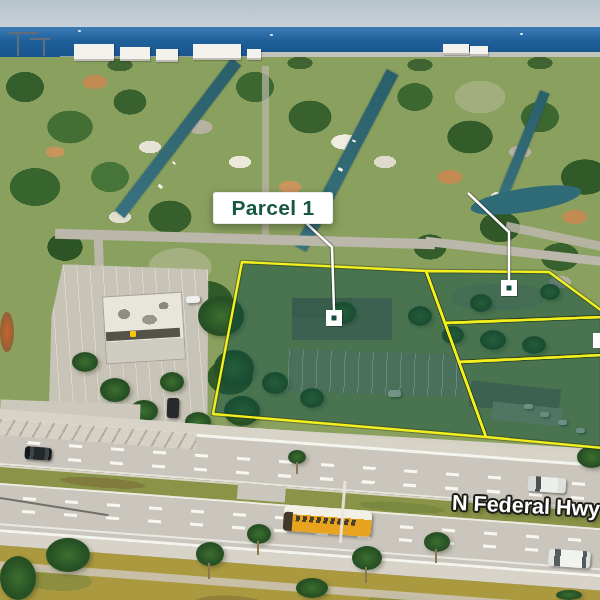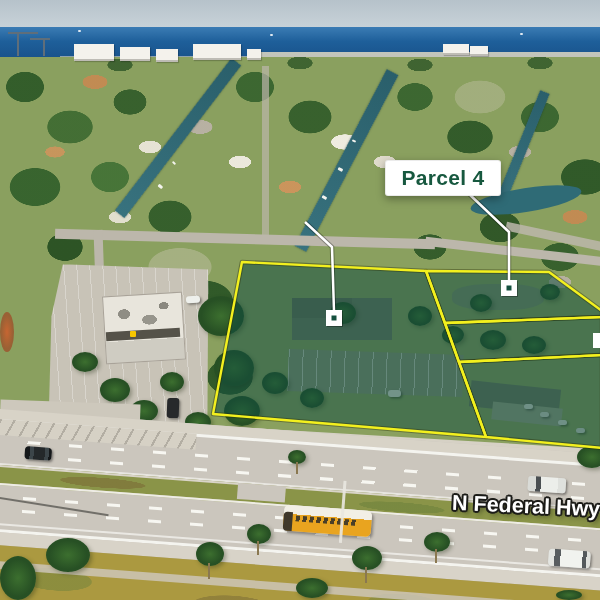--- a/index.html
+++ b/index.html
@@ -260,18 +260,18 @@
       <rect x="327" y="311" width="16" height="16" fill="rgba(0,0,0,.3)"></rect>
       <rect x="326" y="310" width="16" height="16" fill="#ffffff"></rect>
       <rect x="331.5" y="315.5" width="5" height="5" fill="#14503e"></rect>
       <rect x="502" y="281" width="16" height="16" fill="rgba(0,0,0,.3)"></rect>
       <rect x="501" y="280" width="16" height="16" fill="#ffffff"></rect>
       <rect x="506.5" y="285.5" width="5" height="5" fill="#14503e"></rect>
       <rect x="593" y="333" width="7" height="15" fill="#ffffff"></rect>
     </g>
   </svg>
 
-  <div class="abs plabel" style="left:385px;top:160px;width:114px;height:34px;">
-    <span>Parcel 4</span>
+  <div class="abs plabel" style="left:213px;top:192px;width:118px;height:30px;">
+    <span>Parcel 1</span>
   </div>
   <div class="abs road-name" style="left:452px;top:494px;transform:rotate(2.5deg);">N Federal Hwy</div>
 
 </div>
 
 </body></html>

